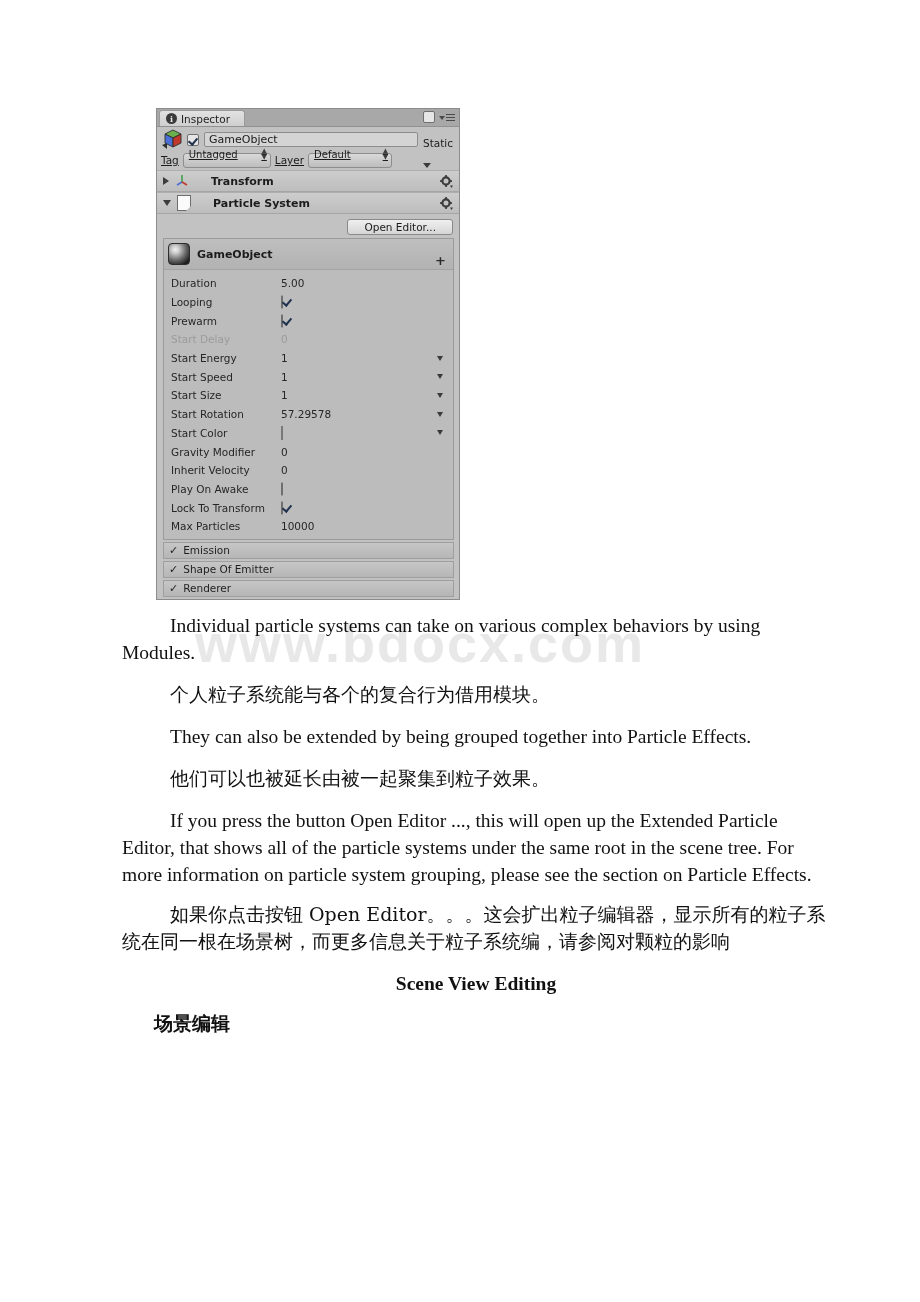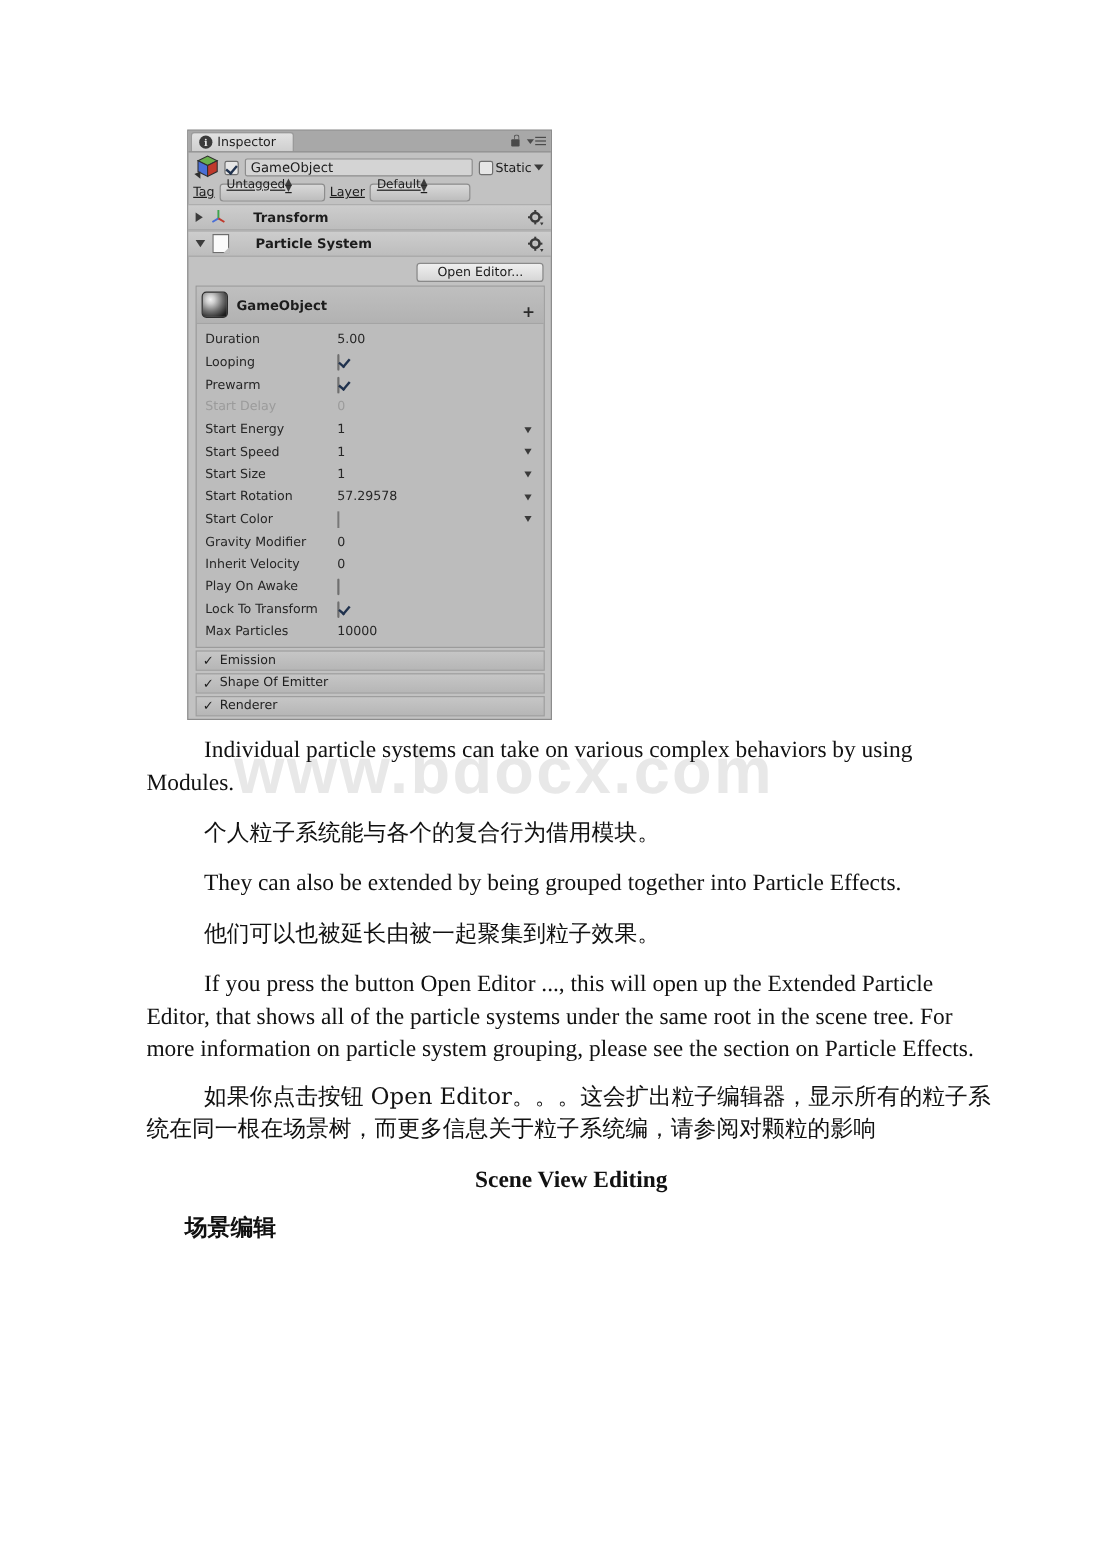--- a/index.html
+++ b/index.html
@@ -115,37 +115,37 @@
     content: ""; position: absolute; left: 2px; top: 1px;
     width: 4px; height: 7px; border: solid #20324e;
     border-width: 0 2px 2px 0; transform: rotate(40deg);
   }
   .name-field {
     flex: 1; height: 15px; margin: 0 5px;
     background: #d4d4d4; border: 1px solid #8d8d8d;
     border-radius: 2px; font-size: 11px; color: #1b1b1b;
     padding: 0 4px; display: flex; align-items: center; box-sizing: border-box;
   }
-  .static-wrap { display: flex; align-items: center; gap: 2px; padding-right: 2px; }
+  .static-wrap { display: flex; gap: 14px; padding-right: 2px; flex-direction: column; }
   .static-label { font-size: 10.5px; }
   .dn-caret {
     width: 0; height: 0; border-left: 4px solid transparent;
     border-right: 4px solid transparent; border-top: 5px solid #3a3a3a;
   }
 
   
   .tag-row {
     display: flex; align-items: center; height: 20px;
     padding: 0 4px 0 4px; box-sizing: border-box; gap: 4px; text-decoration: underline;
   }
   .tl-label { font-size: 10.5px; }
   .popup {
     height: 15px; background: #cccccc;
     border: 1px solid #8d8d8d; border-radius: 3px;
-    display: flex; align-items: center; 
+    display: flex; align-items: center; justify-content: space-between;
     padding: 0 3px 12px 5px; font-size: 10px; box-sizing: border-box;
     background-image: linear-gradient(#d9d9d9, #bdbdbd);
   }
   .popup .updown { font-size: 7px; line-height: 6px; color: #3d3d3d; text-align: center; }
   #tag-popup { width: 88px; }
   #layer-popup { width: 84px; }
 
   
   .comp-header {
     display: flex; align-items: center; height: 22px;

